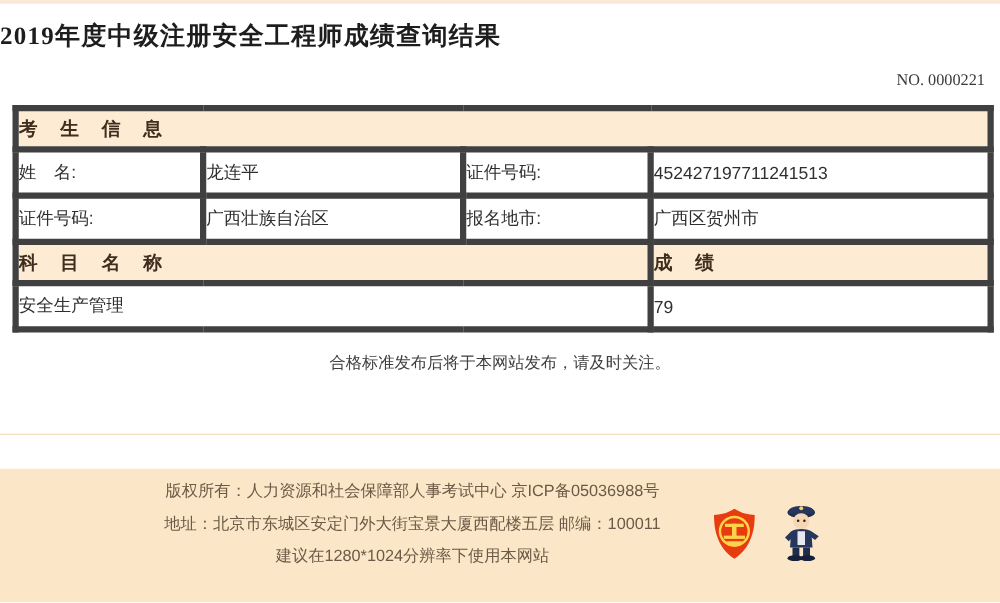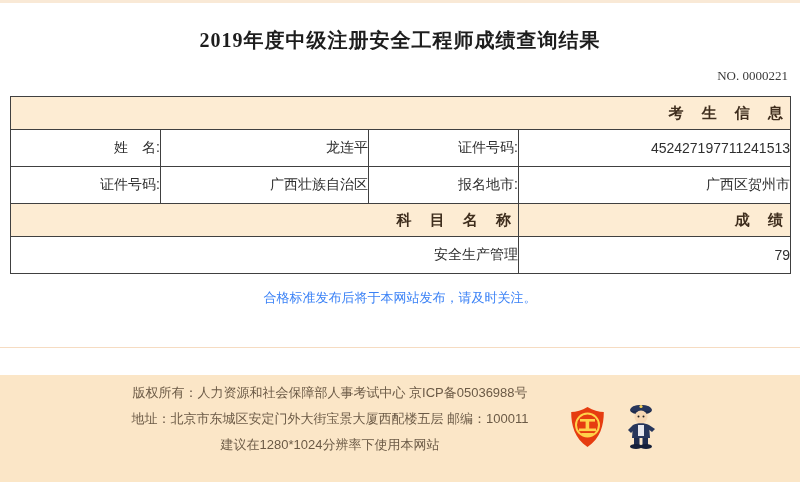--- a/index.html
+++ b/index.html
@@ -9,22 +9,22 @@
     font-family: "Liberation Sans", sans-serif;
     overflow: hidden;
     position: relative;
   }
   .top-line {
     height: 3px;
     background: #f9e9d6;
     width: 100%;
   }
   .page-title {
-    margin-top: 24px;
-    text-align: center;
+    margin-top: 12px;
+    text-align: left;
     font-family: "Liberation Serif", serif;
     font-size: 20px;
     font-weight: bold;
     color: #1d1d1d;
     letter-spacing: 1px;
   }
   .serial-no {
     margin-top: 14px;
     margin-right: 12px;
     text-align: right;
@@ -32,42 +32,42 @@
     font-size: 13px;
     color: #3a3a3a;
   }
   .info-table {
     margin: 12px 10px 0 10px;
     width: 780px;
     border-collapse: collapse;
     table-layout: fixed;
   }
   .info-table td {
-    border: 1px solid #404040;
-    text-align: right;
+    border: 5px solid #404040;
+    text-align: left;
     font-size: 14px;
     color: #2f2f2f;
     height: 37px;
     vertical-align: middle;
     overflow: hidden;
     white-space: nowrap;
   }
   .info-table tr.section-header-row td {
     background: #fdecd3;
     font-weight: bold;
     color: #3f2e1e;
     letter-spacing: 7px;
     font-size: 15px;
     height: 33px;
   }
   .notice {
     margin-top: 15px;
     text-align: center;
     font-size: 13px;
-    color: #3b82f6;
+    color: #404040;
   }
   .divider {
     position: absolute;
     top: 347px;
     left: 0;
     width: 100%;
     height: 1px;
     background: #f6dcc2;
   }
   .footer {

